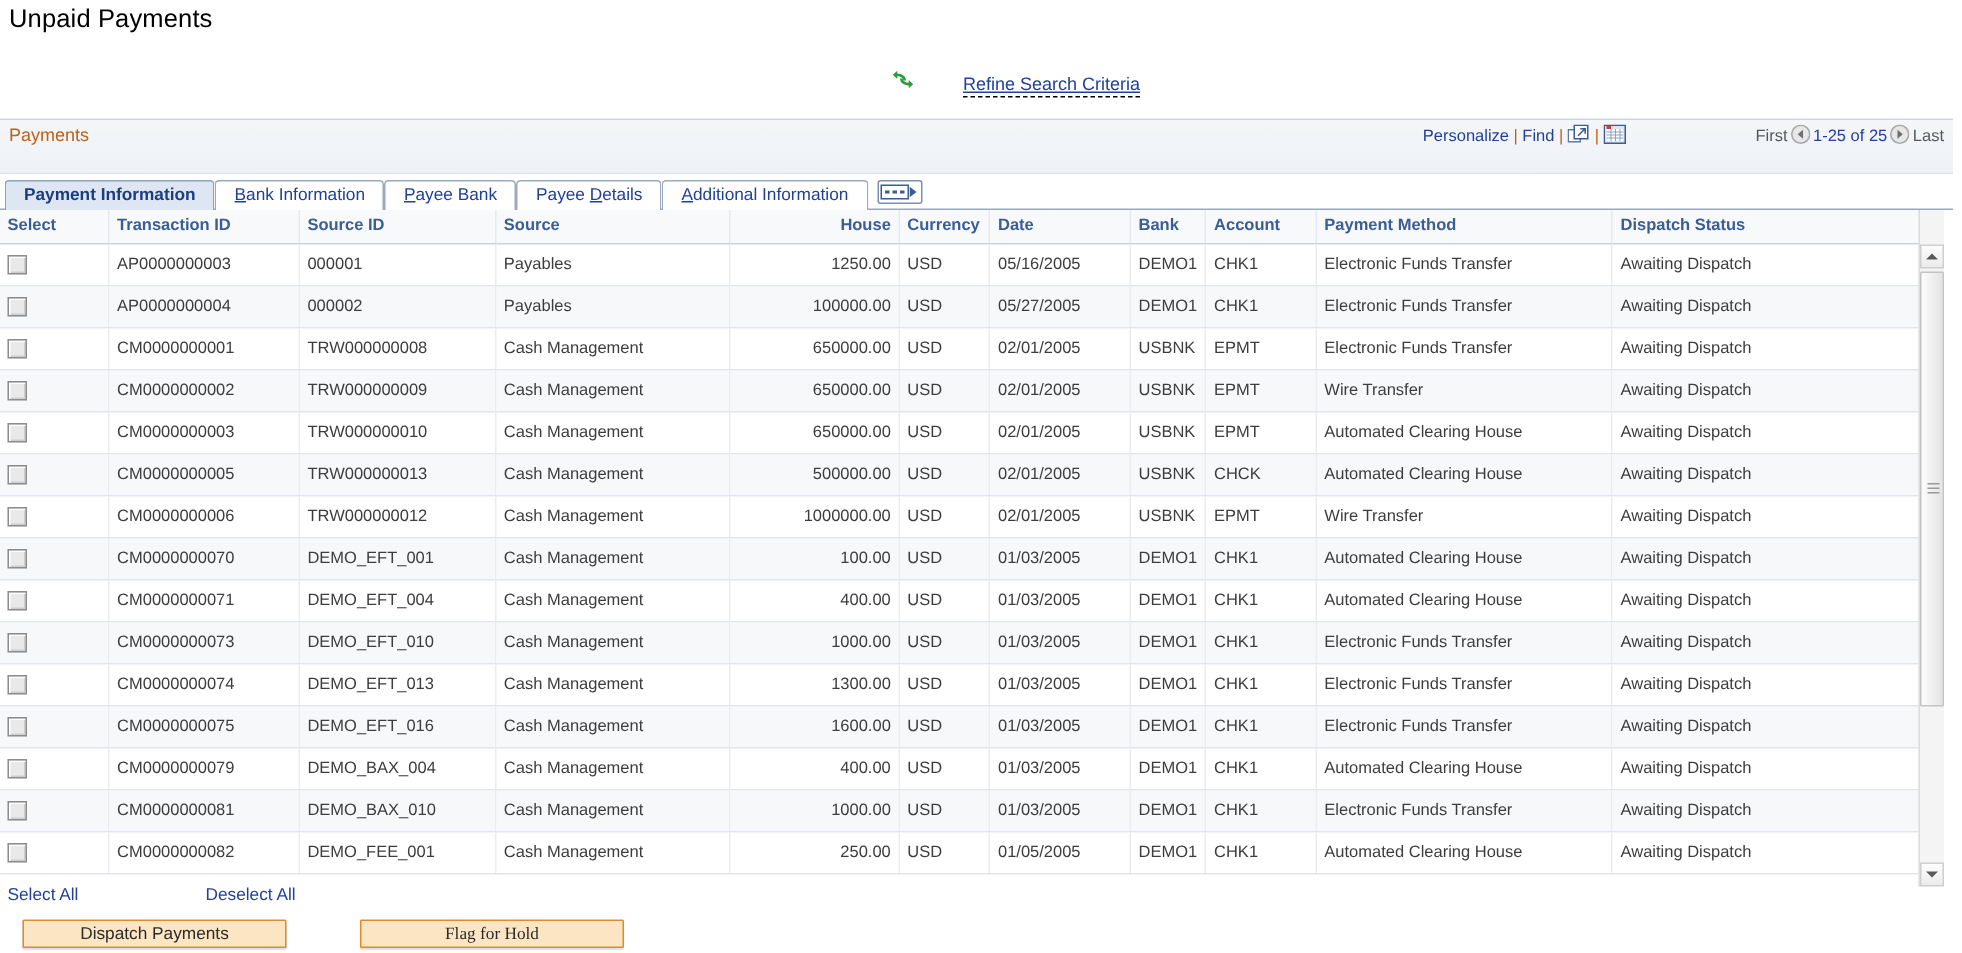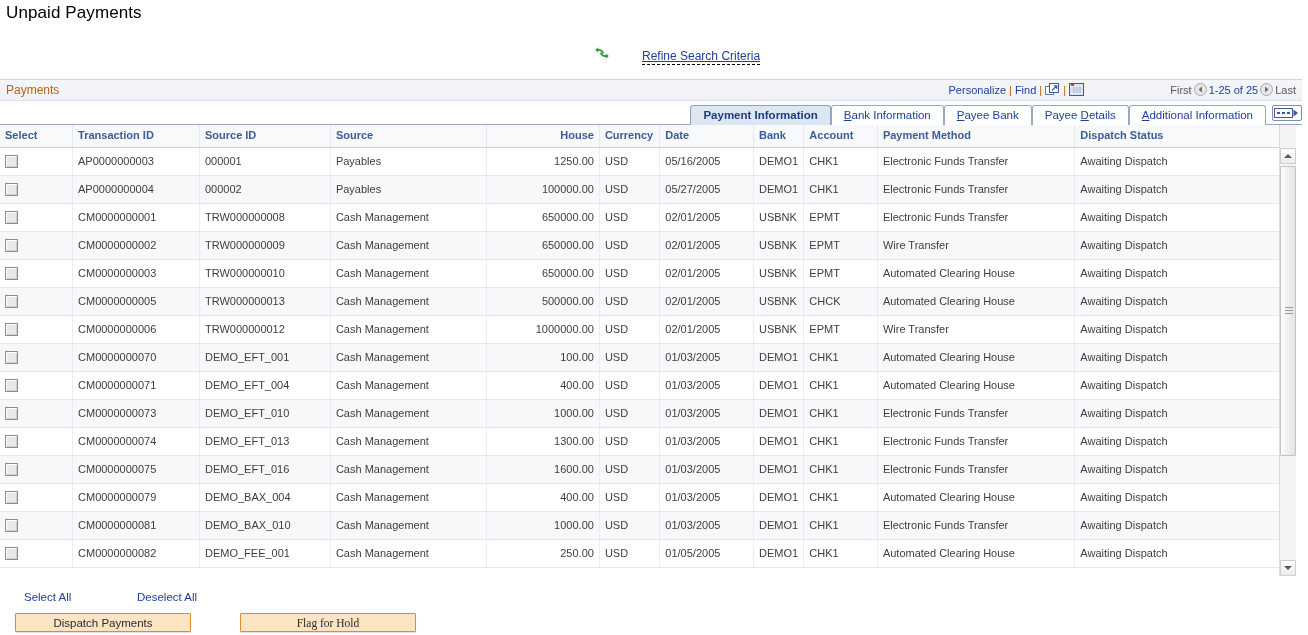--- a/index.html
+++ b/index.html
@@ -48,21 +48,21 @@
   }
 
   
   .grid-wrap {
     position: absolute;
     left: 0; top: 79px;
     width: 1302px;
   }
   .grid-titlebar {
     position: relative;
-    height: 22px;
+    height: 37px;
     background: linear-gradient(to bottom, #f4f6f9 0%, #eef1f6 100%);
     border-top: 1px solid #cdd6e4;
     border-bottom: 1px solid #dfe4ec;
   }
   .grid-title {
     position: absolute;
     left: 6px; top: 3px;
     font-size: 12px;
     color: #c06014;
   }
@@ -109,21 +109,20 @@
     margin: 0 2px;
   }
 
   
   .tabstrip {
     position: relative;
     height: 24px;
     background: #ffffff;
     border-bottom: 1px solid #9aa9c0;
     padding-left: 3px;
-    text-align: right;
   }
   .tab {
     display: inline-block;
     height: 20px;
     line-height: 19px;
     margin-top: 3px;
     padding: 0 12px;
     font-size: 11.5px;
     color: #21409a;
     background: #ffffff;
@@ -254,21 +253,21 @@
     left: 0; top: 583px;
     width: 1308px;
   }
   .sel-link {
     position: absolute;
     font-size: 11.5px;
     color: #21409a;
     text-decoration: none;
     cursor: pointer;
   }
-  .sel-all { left: 24px; top: 8px; }
+  .sel-all { left: 5px; top: 8px; }
   .desel-all { left: 137px; top: 8px; }
 
   .psbtn {
     position: absolute;
     height: 19px;
     background: #fce5c2;
     border: 1px solid #d98d2b;
     color: #2b2b2b;
     font-size: 11.5px;
     font-family: "Liberation Sans", sans-serif;

